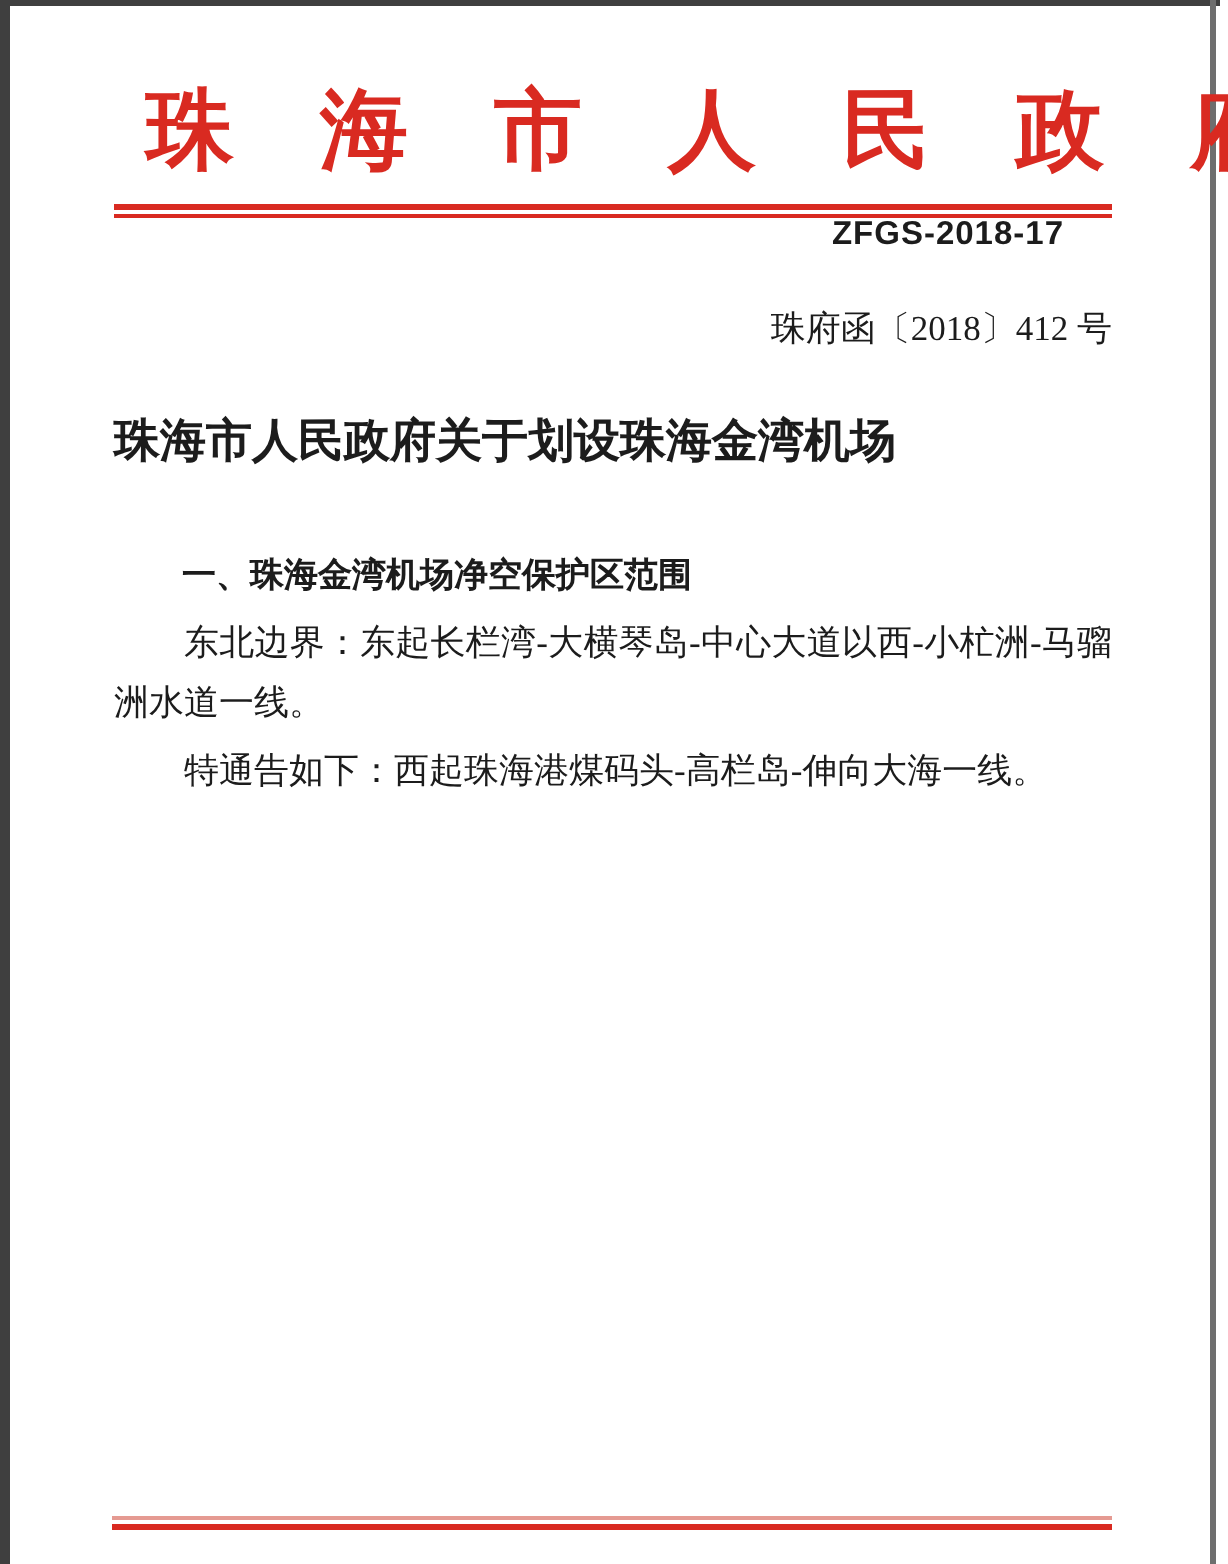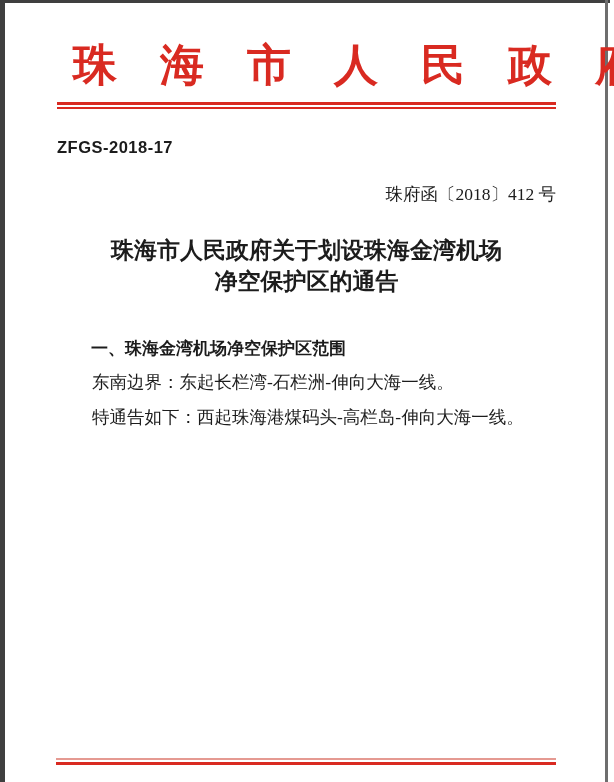--- a/index.html
+++ b/index.html
@@ -48,37 +48,36 @@
   }
   .sep-thick {
     height: 3px;
     margin-top: 10px;
   }
   .sep-thin {
     height: 2px;
     margin-top: 2px;
   }
   .doc-code {
-    margin-top: 30px;
+    text-align: right;
     padding-right: 24px;
     font-family: "Liberation Sans", sans-serif;
     font-weight: bold;
     font-size: 16.5px;
     line-height: 16px;
     letter-spacing: 0.5px;
   }
   .doc-number {
     margin-top: 29px;
     text-align: right;
     font-size: 17.5px;
     line-height: 21px;
   }
   .doc-title {
     margin-top: 30px;
-    text-align: center;
     font-weight: bold;
     font-size: 23px;
     line-height: 31px;
     font-family: "Liberation Serif", serif;
   }
   .body-text {
     margin-top: 37px;
     font-size: 17.5px;
     line-height: 29.3px;
     text-align: justify;
@@ -121,26 +120,25 @@
 
     <div class="sep-thick" style="background: rgb(217, 42, 33);"></div>
     <div class="sep-thin" style="background: rgb(217, 42, 33);"></div>
 
     <div class="doc-code">ZFGS-2018-17</div>
 
     <div class="doc-number">珠府函〔2018〕412 号</div>
 
     <div class="doc-title">
       <div>珠海市人民政府关于划设珠海金湾机场</div>
-      <div>净空保护区的通告</div>
     </div>
 
     <div class="body-text">
       <p class="section-heading">一、珠海金湾机场净空保护区范围</p>
-      <p class="boundary">东南边界：东起长栏湾-石栏洲-伸向大海一线。</p>
+      <p class="boundary">东北边界：东起长栏湾-大横琴岛-中心大道以西-小杧洲-马骝洲水道一线。</p>
       <p class="boundary">特通告如下：西起珠海港煤码头-高栏岛-伸向大海一线。</p>
     </div>
 
   </div>
 
   <div class="footer-line-thin" style="background: rgb(229, 154, 146);"></div>
   <div class="footer-line-thick" style="background: rgb(217, 42, 33);"></div>
 
 </div>
 

